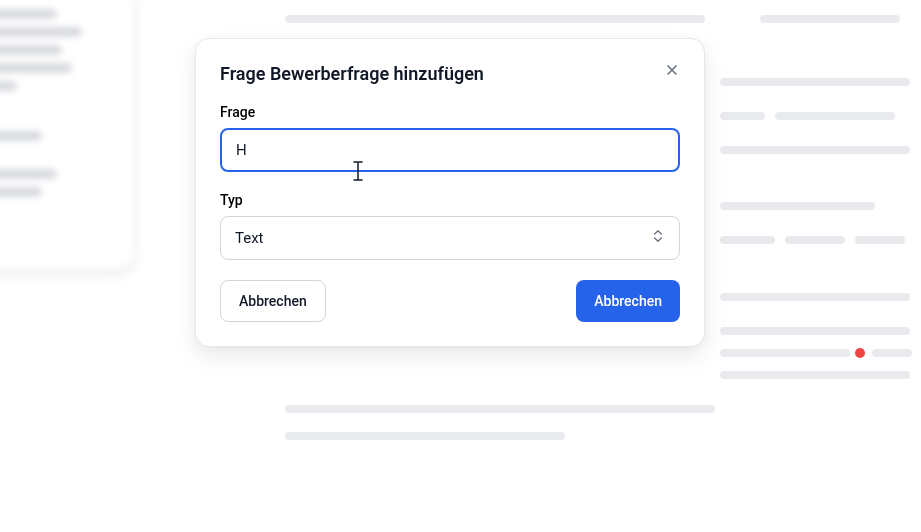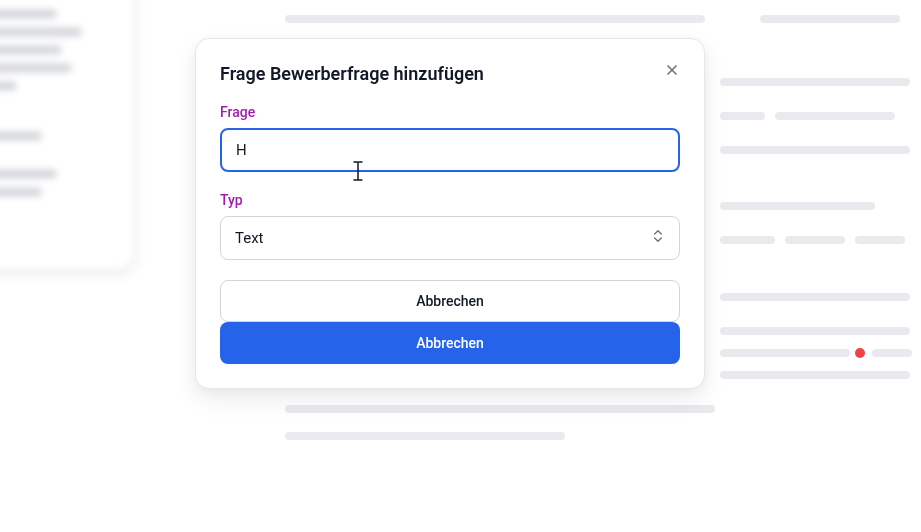--- a/index.html
+++ b/index.html
@@ -97,21 +97,21 @@
     }
     
     .form-group {
       margin-top: 20px;
     }
     
     .form-label {
       display: block;
       font-size: 14px;
       font-weight: 500;
-      color: #a21caf;
+      color: #000000;
       margin-bottom: 8px;
     }
     
     .text-input {
       width: 100%;
       height: 44px;
       padding: 0 14px;
       font-size: 15px;
       color: #111827;
       background: #ffffff;
@@ -160,21 +160,20 @@
     
     .chevron-icon svg {
       width: 16px;
       height: 16px;
     }
     
     .modal-footer {
       display: flex;
       justify-content: space-between;
       margin-top: 20px;
-      flex-direction: column;
     }
     
     .btn {
       height: 42px;
       padding: 0 18px;
       font-size: 14px;
       font-weight: 500;
       border-radius: 8px;
       cursor: pointer;
       font-family: inherit;

